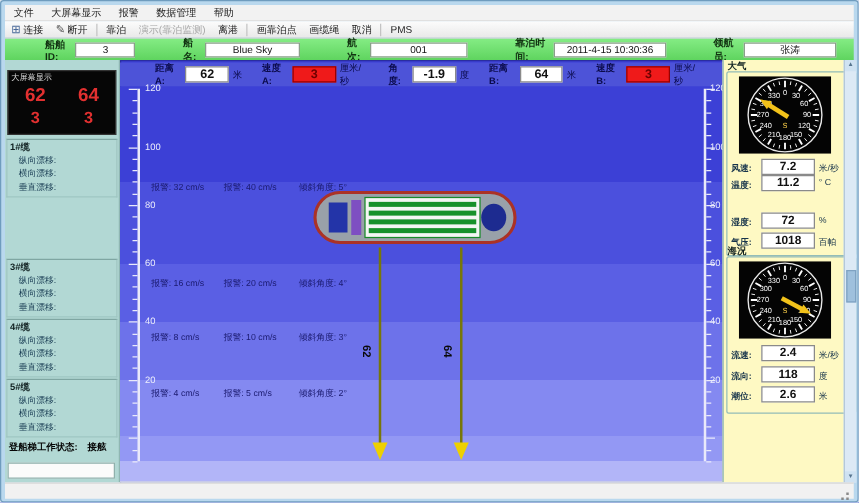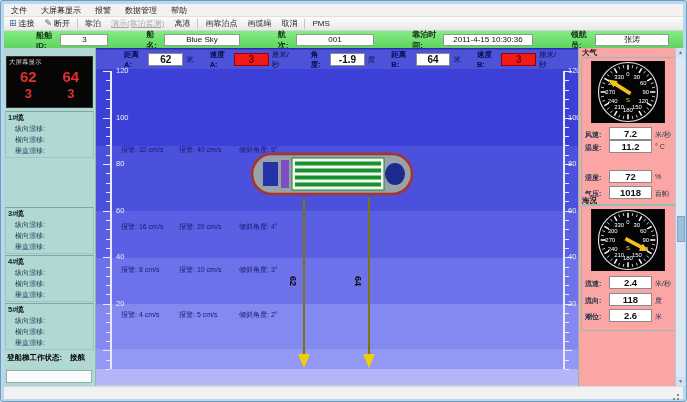--- a/index.html
+++ b/index.html
@@ -4,21 +4,21 @@
 <style>
   html,body{margin:0;padding:0;background:#d7e4ee;}
   *{box-sizing:border-box;font-family:"Liberation Sans","DejaVu Sans",sans-serif;}
   .window{position:relative;width:687px;height:402px;background:#b9d8ee;border:1px solid #6f9cbe;border-radius:3px;overflow:hidden;}
 
   
   .menubar{position:absolute;left:3px;top:3px;right:3px;height:13px;background:#f2f2f2;display:flex;align-items:center;font-size:8px;color:#222;border-bottom:1px solid #e0e0e0;}
   .menu-item{padding:0 7px;cursor:default;}
   .toolbar{position:absolute;left:3px;top:16px;right:3px;height:14px;background:linear-gradient(#fcfcfc,#e9e9e9);display:flex;align-items:center;font-size:8px;color:#222;border-bottom:1px solid #d5d5d5;}
   .tb-btn{display:flex;align-items:center;gap:2px;padding:0 5px;height:12px;}
-  .tb-btn.disabled{color:#a6a6a6;text-decoration:underline;}
+  .tb-btn.disabled{color:#a6a6a6;}
   .tb-sep{width:1px;height:10px;background:#c3c3c3;margin:0 2px;}
   .tb-ic{font-size:9px;line-height:9px;color:#4a6a9a;}
   .tb-ic.pencil{color:#555;}
 
   
   .infobar{position:absolute;left:3px;top:30px;right:3px;height:17px;background:linear-gradient(#84ec84,#5fd45f);display:flex;align-items:center;font-size:8px;font-weight:bold;color:#123312;padding-left:8px;}
   .ib-label{margin-right:3px;padding-left:24px;}
   .ib-box{background:#fff;border:1px solid #8aa08a;height:12px;display:flex;align-items:center;justify-content:center;font-weight:normal;color:#111;margin-right:14px;padding:0 2px;font-size:8px;}
 
   
@@ -60,21 +60,21 @@
   .ar-b{width:60px;}
   .ship{position:absolute;left:153px;top:99px;width:167px;height:52px;}
   .mooring-line{position:absolute;top:150px;width:2px;height:158px;background:#77770a;}
   .ml-a{left:207px;} .ml-b{left:272px;}
   .mooring-arrow{position:absolute;top:306px;width:0;height:0;border-left:6px solid transparent;border-right:6px solid transparent;border-top:14px solid #edd000;}
   .ma-a{left:202px;} .ma-b{left:267px;}
   .mooring-label{position:absolute;top:228px;font-size:9px;font-weight:bold;color:#0a0a0a;transform:rotate(90deg);}
   .mlb-a{left:192px;} .mlb-b{left:257px;}
 
   
-  .right-panel{position:absolute;left:577px;top:47px;width:97px;height:338px;background:#fca5a5;border-left:1px solid #8fb6b2;}
+  .right-panel{position:absolute;left:577px;top:47px;width:97px;height:338px;background:#fef9c3;border-left:1px solid #8fb6b2;}
   .rp-title{position:absolute;left:3px;font-size:7.5px;font-weight:bold;color:#102020;}
   .rp-box{position:absolute;left:2px;width:104px;border:1px solid #93bcb8;border-radius:2px;}
   .gauge{position:absolute;left:9px;top:3px;width:74px;height:62px;}
   .rp-row{position:absolute;left:0;width:100%;height:13px;font-size:7px;color:#16334a;}
   .rp-label{position:absolute;left:3px;top:3px;font-weight:bold;}
   .rp-val{position:absolute;left:27px;top:0;width:43px;height:13px;background:#fff;border:1px solid #8a8a8a;display:flex;align-items:center;justify-content:center;font-size:9.5px;font-weight:bold;color:#111;}
   .rp-unit{position:absolute;left:73px;top:3px;}
 
   
   .vscroll{position:absolute;left:674px;top:47px;width:10px;height:338px;background:#dce9f5;border-left:1px solid #b4c8da;}

